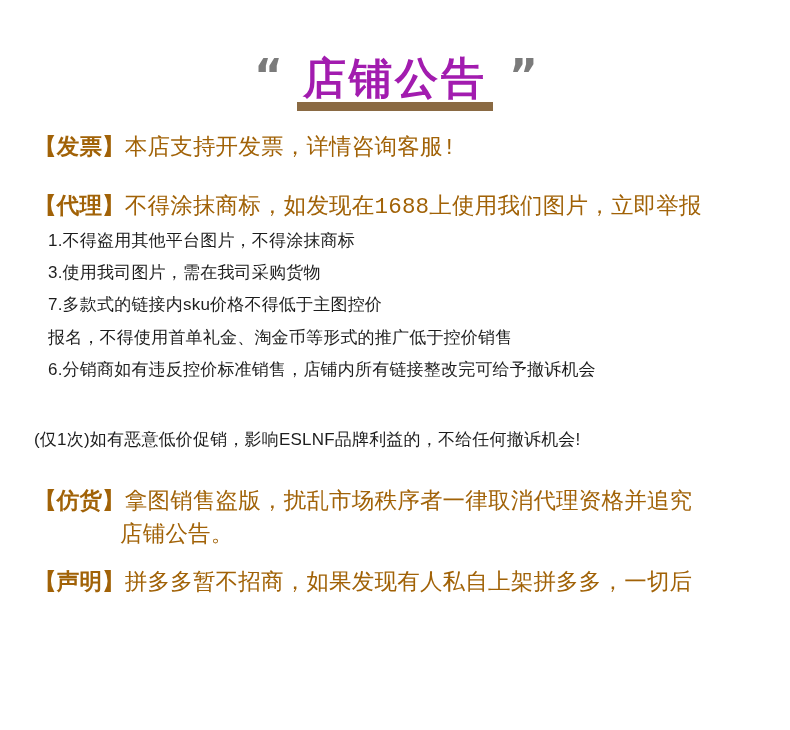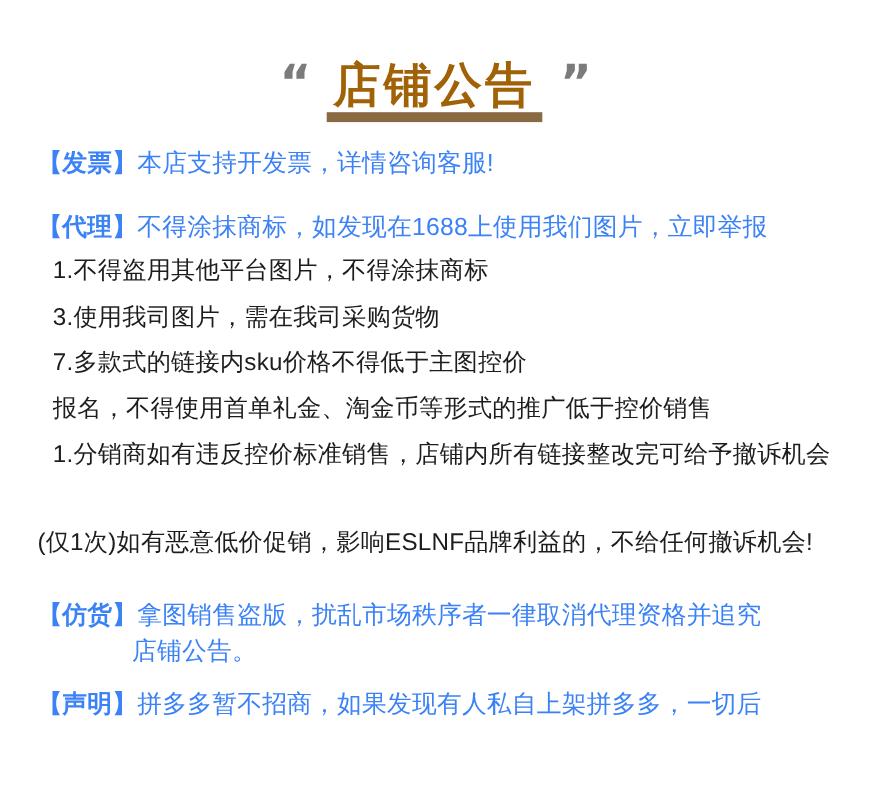--- a/index.html
+++ b/index.html
@@ -44,21 +44,21 @@
     transform: translateY(-8px);
   }
   .title-wrap {
     position: relative;
     padding: 0 6px 10px 6px;
   }
   .title {
     font-size: 43px;
     font-weight: bold;
     letter-spacing: 3px;
-    color: #a16207;
+    color: #a21caf;
     line-height: 1.05;
   }
   .title-underline {
     position: absolute;
     left: 0;
     right: 0;
     bottom: 0;
     height: 9px;
     background: #8a6a43;
   }
@@ -66,28 +66,29 @@
   
   .content {
     padding: 14px 16px 0 16px;
   }
   .block {
     margin-bottom: 6px;
   }
   .lead {
     font-size: 22.5px;
     line-height: 1.55;
-    color: #3b82f6;
+    color: #a16207;
     letter-spacing: 0.2px;
+    font-family: Liberation Mono, monospace;
   }
   .lead .tag {
     font-weight: bold;
   }
   .numbered {
-    font-size: 22px;
+    font-size: 17px;
     line-height: 1.9;
     color: #1d1d1d;
     padding-left: 14px;
     letter-spacing: 0.2px;
   }
   .spacer-sm { height: 8px; }
   .spacer-md { height: 18px; }
   .spacer-lg { height: 22px; }
 
   .para-indent {
@@ -126,21 +127,21 @@
     <div class="spacer-md"></div>
 
     <div class="block">
       <div class="lead">
         <span class="tag">【代理】</span><span>不得涂抹商标，如发现在1688上使用我们图片，立即举报</span>
       </div>
       <div class="numbered">1.不得盗用其他平台图片，不得涂抹商标</div>
       <div class="numbered">3.使用我司图片，需在我司采购货物</div>
       <div class="numbered">7.多款式的链接内sku价格不得低于主图控价</div>
       <div class="numbered">报名，不得使用首单礼金、淘金币等形式的推广低于控价销售</div>
-      <div class="numbered">1.分销商如有违反控价标准销售，店铺内所有链接整改完可给予撤诉机会</div>
+      <div class="numbered">6.分销商如有违反控价标准销售，店铺内所有链接整改完可给予撤诉机会</div>
       <div class="numbered" style="padding-left:0;margin-top:38px;">(仅1次)如有恶意低价促销，影响ESLNF品牌利益的，不给任何撤诉机会!</div>
     </div>
 
     <div class="spacer-lg"></div>
 
     <div class="block">
       <div class="lead">
         <span class="tag">【仿货】</span><span>拿图销售盗版，扰乱市场秩序者一律取消代理资格并追究</span>
         <span class="para-indent">店铺公告。</span>
       </div>

